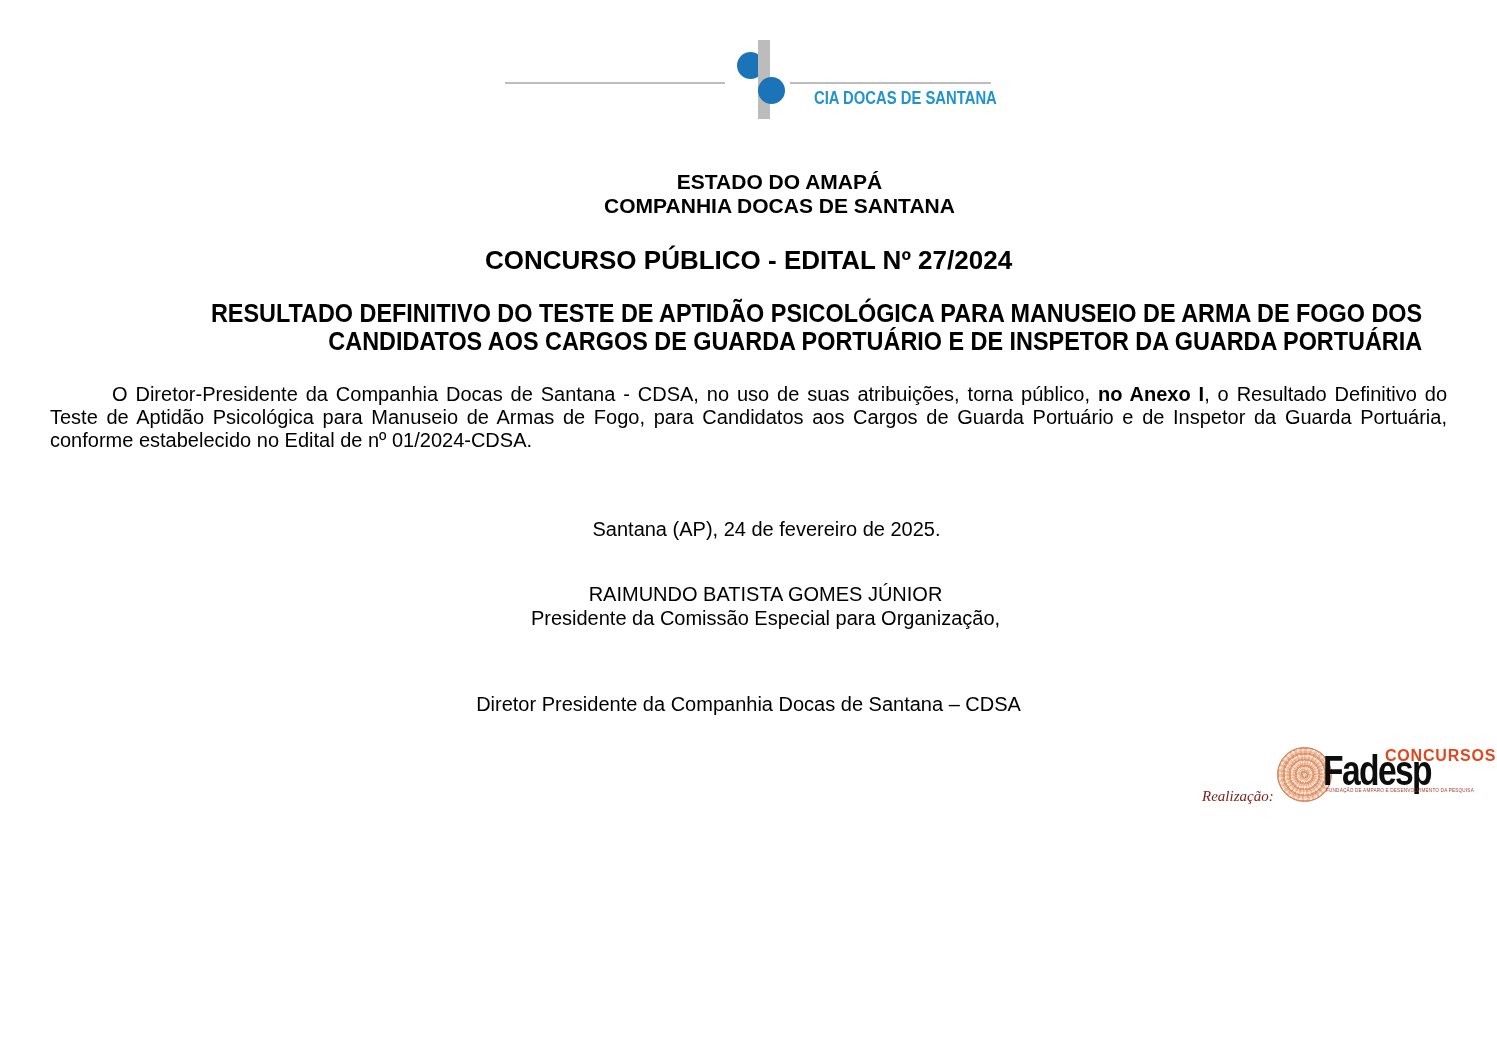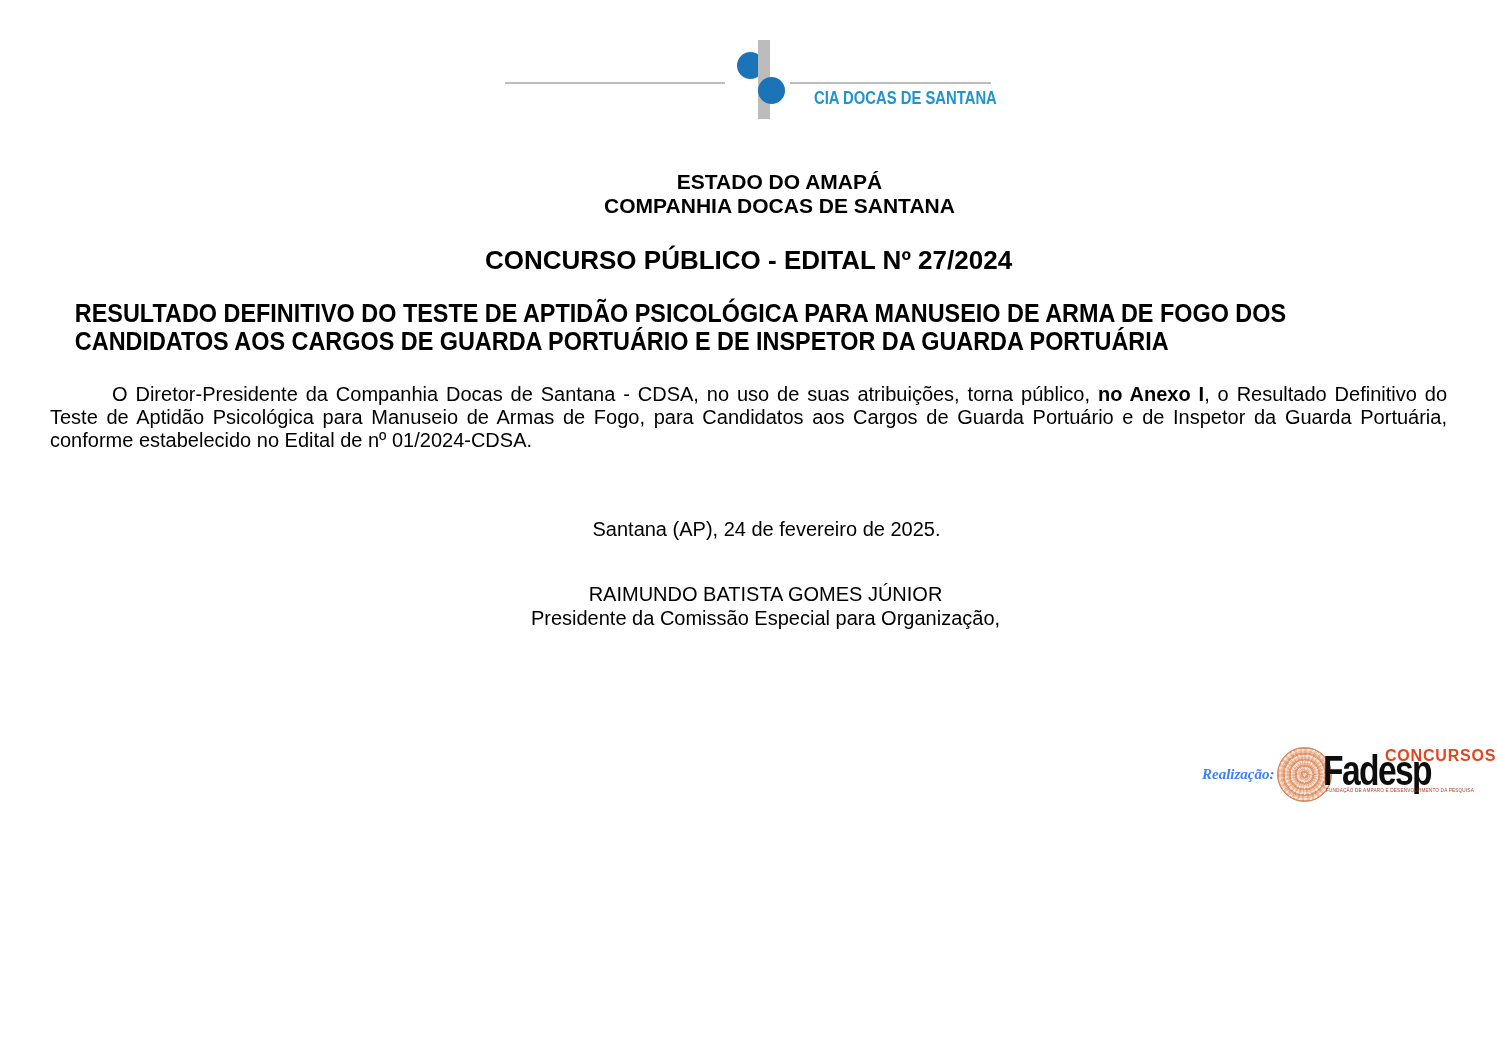--- a/index.html
+++ b/index.html
@@ -32,21 +32,21 @@
 
   
   .org-lines { position: absolute; top: 170px; left: 0; width: 100%; text-align: center; padding-left: 31px; }
   .org-lines div { font-size: 21px; font-weight: bold; line-height: 24px; }
   .edital-line {
     position: absolute; top: 245px; left: 0; width: 100%; text-align: center;
     font-size: 26px; font-weight: bold;
   }
 
   
-  .doc-title { position: absolute; top: 299px; left: 0; width: 100%; text-align: left; }
+  .doc-title { position: absolute; top: 299px; left: 0; width: 100%; text-align: right; }
   .title-line {
     font-size: 26px; font-weight: bold; line-height: 28px; white-space: nowrap;
     transform: scaleX(0.90); transform-origin: center top;
   }
 
   
   .paragraph {
     position: absolute; top: 383px; left: 50px; width: 1397px;
     font-size: 20px; line-height: 23px;
     text-align: justify; text-indent: 62px; margin: 0;
@@ -58,23 +58,23 @@
     position: absolute; top: 518px; left: 0; width: 100%; text-align: center;
     font-size: 20px;
     margin-left: 18px;
   }
   .sig { position: absolute; left: 0; width: 100%; text-align: center; font-size: 20px; line-height: 24px; }
   .sig.sig1 { top: 582px; margin-left: 17px; }
   .sig.sig2 { top: 692px; }
 
   
   .realizacao {
-    position: absolute; left: 1202px; top: 766px;
+    position: absolute; left: 1202px; top: 788px;
     font-family: "Liberation Serif", serif;
-    font-style: italic; font-weight: bold; font-size: 15px; color: #3b82f6;
+    font-style: italic; font-weight: normal; font-size: 15px; color: #7f1d1d;
   }
   .mandala {
     position: absolute; left: 1277px; top: 747px; width: 55px; height: 55px;
     border-radius: 50%;
     border: 1px solid #cf8158;
     background:
       repeating-conic-gradient(rgba(190, 95, 55, 0.22) 0deg 6deg, rgba(255,255,255,0) 6deg 12deg),
       repeating-radial-gradient(circle at 50% 50%, #f9e2d4 0 2px, #e6a178 2px 4px, #f3c5a8 4px 6px);
     box-sizing: border-box;
   }
@@ -120,19 +120,20 @@
 <p class="paragraph"><span>O Diretor-Presidente da Companhia Docas de Santana - CDSA, no uso de suas atribuições, torna público, </span><span class="bold-run">no Anexo I</span><span>, o Resultado Definitivo do Teste de Aptidão Psicológica para Manuseio de Armas de Fogo, para Candidatos aos Cargos de Guarda Portuário e de Inspetor da Guarda Portuária, conforme estabelecido no Edital de nº 01/2024-CDSA.</span></p>
 
 <div class="date-line">Santana (AP), 24 de fevereiro de 2025.</div>
 
 <div class="sig sig1">
   <div>RAIMUNDO BATISTA GOMES JÚNIOR</div>
   <div>Presidente da Comissão Especial para Organização,</div>
 </div>
 
 <div class="sig sig2">
+  <div>Diretor Presidente da Companhia Docas de Santana – CDSA</div>
 </div>
 
 <div class="realizacao">Realização:</div>
 <div class="mandala"></div>
 <div class="fadesp-word">Fadesp</div>
 <div class="fadesp-concursos">CONCURSOS</div>
 <div class="fadesp-tagline">FUNDAÇÃO DE AMPARO E DESENVOLVIMENTO DA PESQUISA</div>
 
 </body></html>

